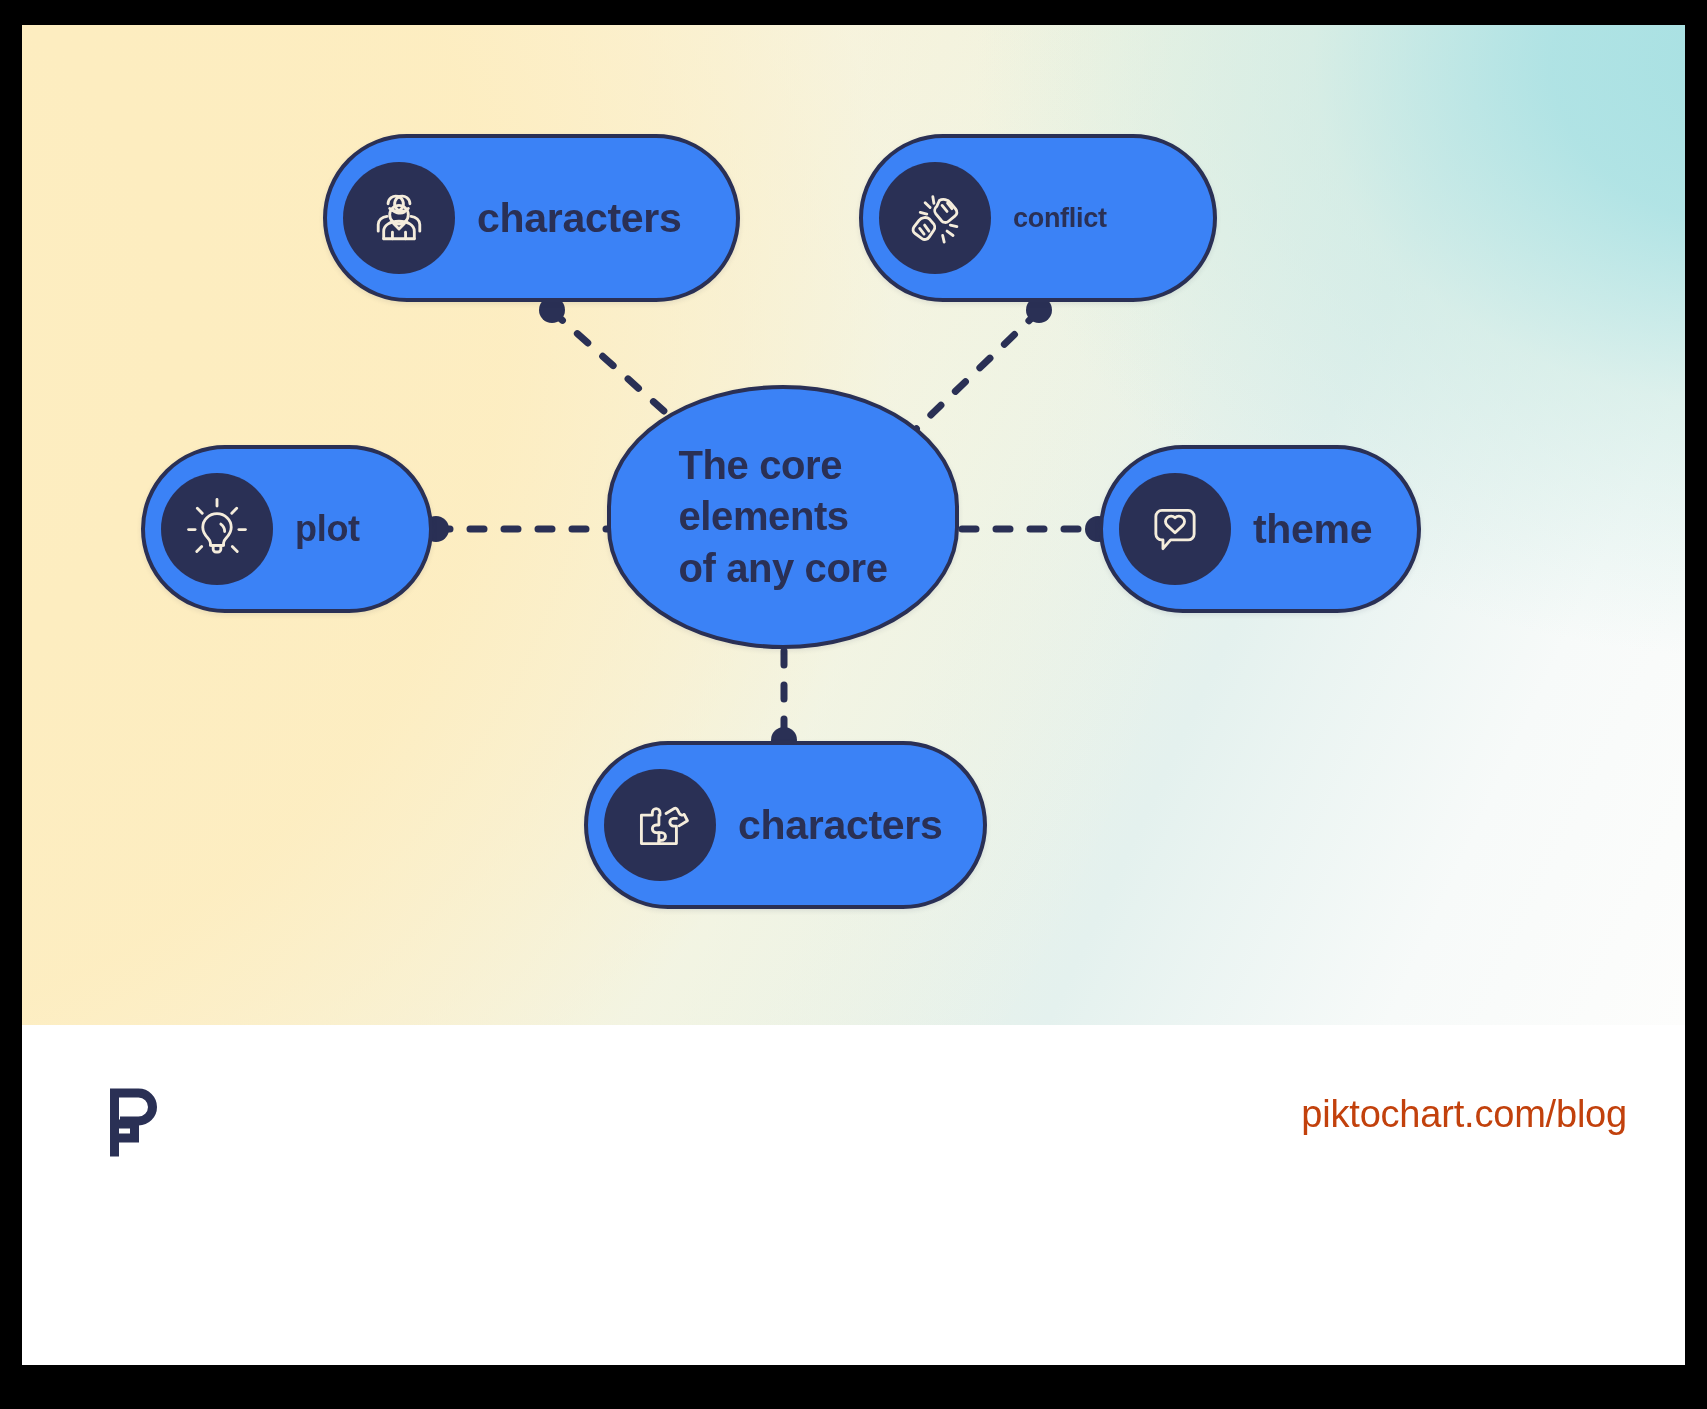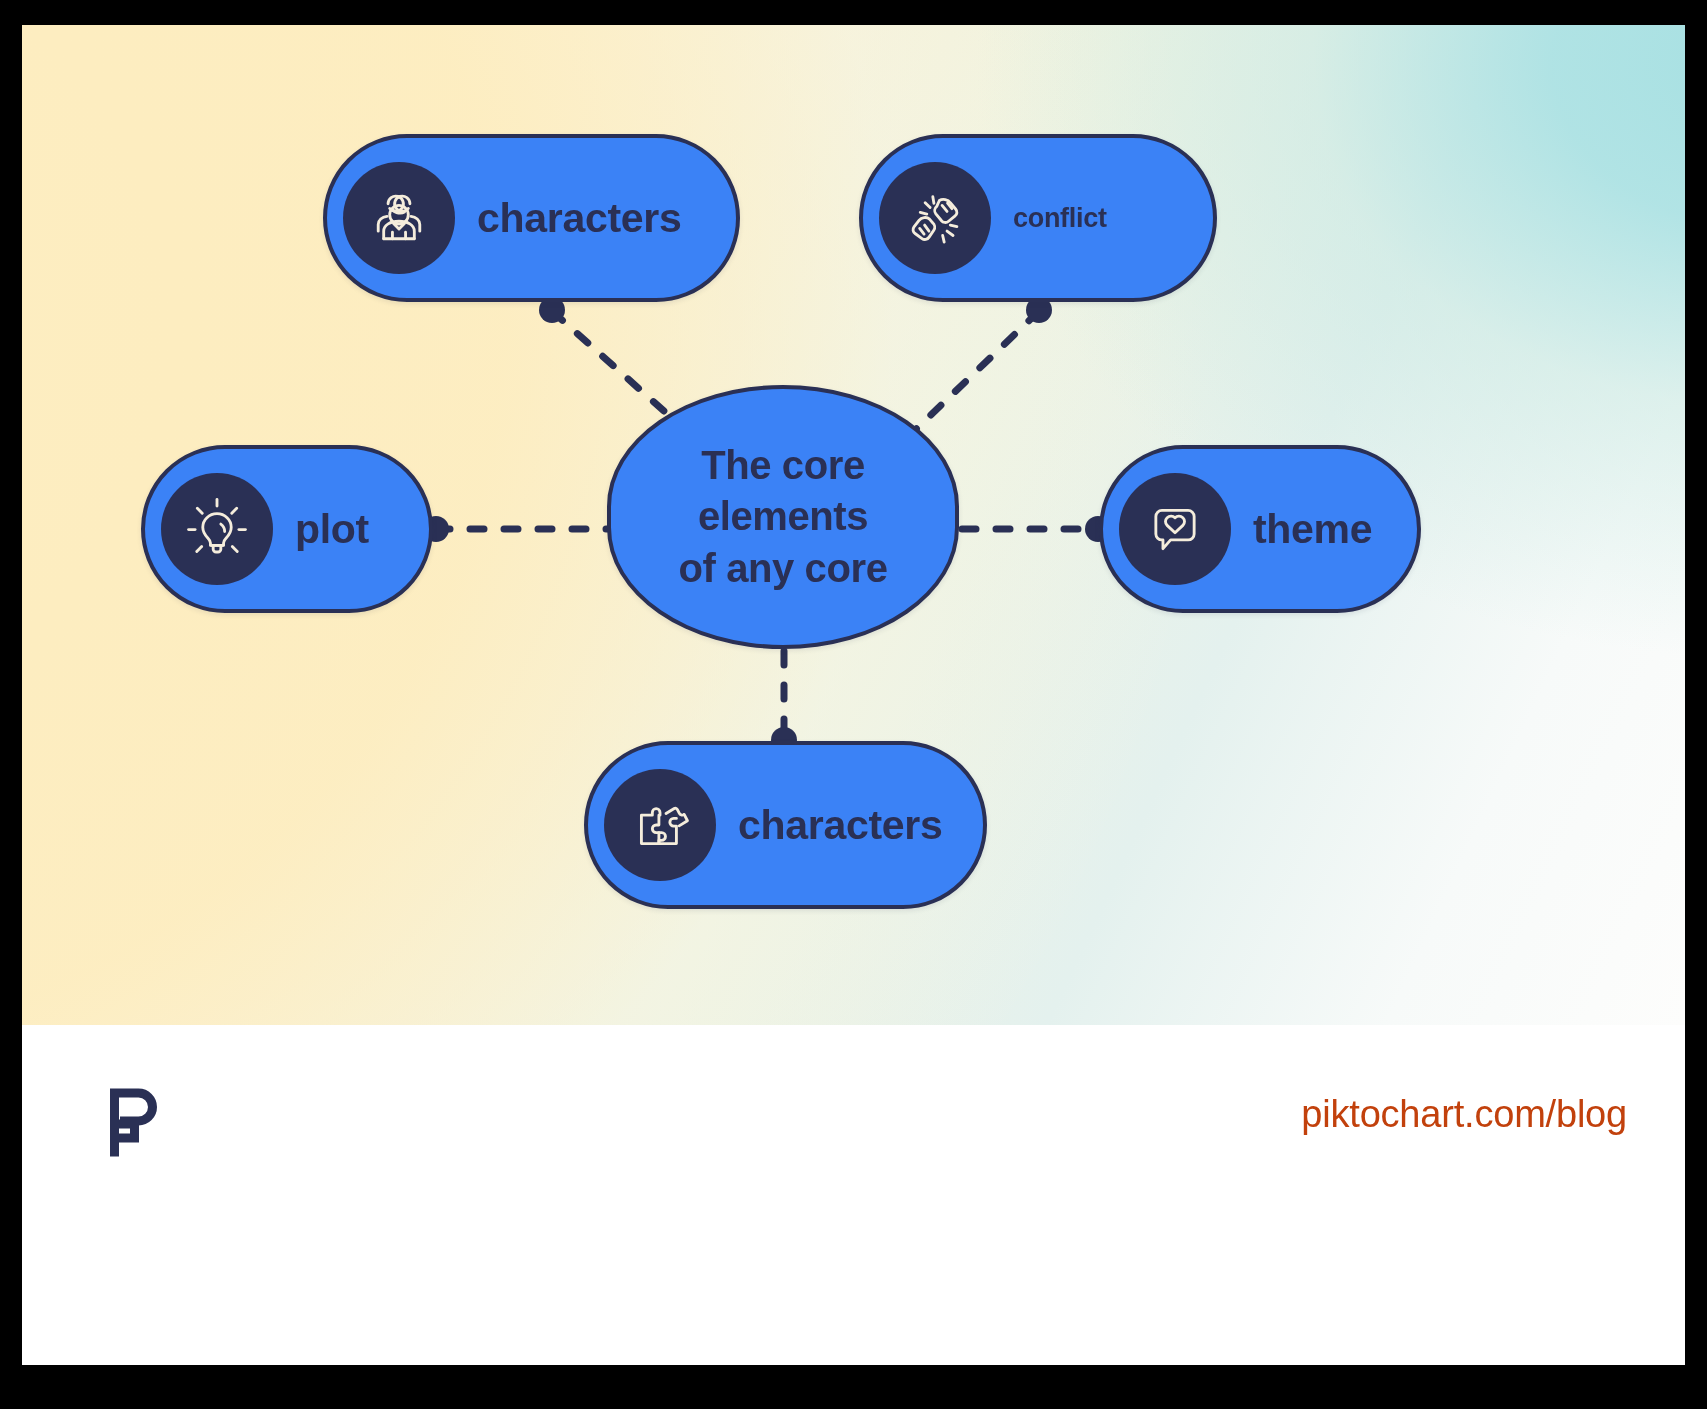--- a/index.html
+++ b/index.html
@@ -92,38 +92,37 @@
   #node-characters { left: 301px; top: 109px; width: 417px; height: 168px; }
   #node-characters .icon-circle { width: 112px; height: 112px; }
   #node-characters .node-label { font-size: 41px; }
 
   #node-conflict { left: 837px; top: 109px; width: 358px; height: 168px; }
   #node-conflict .icon-circle { width: 112px; height: 112px; }
   #node-conflict .node-label { font-size: 27px; }
 
   #node-plot { left: 119px; top: 420px; width: 292px; height: 168px; }
   #node-plot .icon-circle { width: 112px; height: 112px; }
-  #node-plot .node-label { font-size: 41px; }
+  #node-plot .node-label { font-size: 36px; }
 
   #node-theme { left: 1077px; top: 420px; width: 322px; height: 168px; }
   #node-theme .icon-circle { width: 112px; height: 112px; }
   #node-theme .node-label { font-size: 41px; }
 
   #node-resolution { left: 562px; top: 716px; width: 403px; height: 168px; }
   #node-resolution .icon-circle { width: 112px; height: 112px; }
   #node-resolution .node-label { font-size: 41px; }
 
   #node-center {
     left: 585px;
     top: 360px;
     width: 352px;
     height: 264px;
     border-radius: 50% / 46%;
     justify-content: center;
-    text-align: center;
   }
   #node-center .center-label {
     color: #2a3055;
     font-size: 40px;
     font-weight: bold;
     line-height: 1.28;
     letter-spacing: -0.4px;
   }
   
   #logo {

